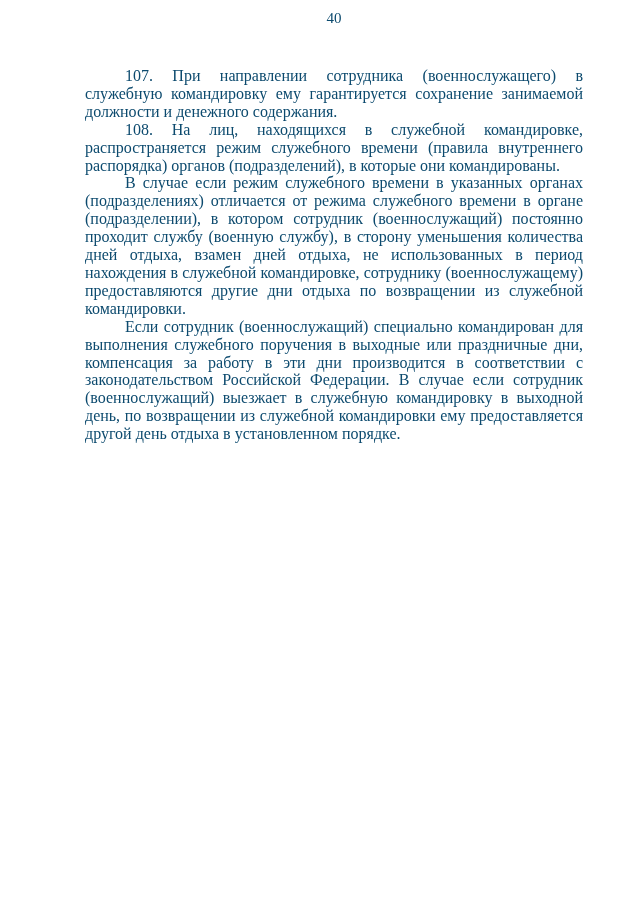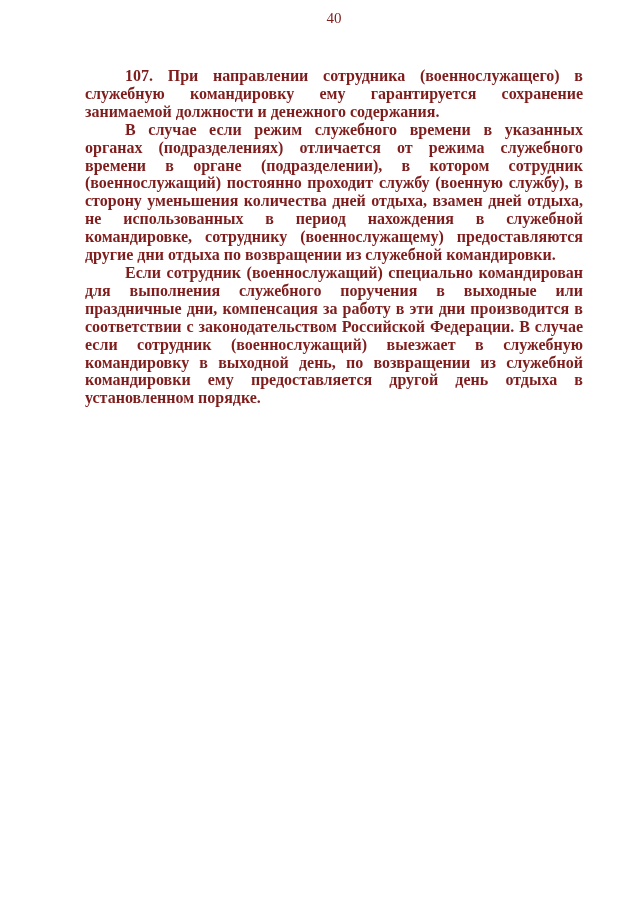--- a/index.html
+++ b/index.html
@@ -5,21 +5,21 @@
   html, body {
     margin: 0;
     padding: 0;
     background: #ffffff;
   }
   .page {
     position: relative;
     width: 640px;
     height: 781px;
     background: #ffffff;
-    color: #7f1d1d;
+    color: #0c4a6e;
     font-family: "Liberation Serif", "DejaVu Serif", serif;
     overflow: hidden;
   }
   .page-number {
     position: absolute;
     top: 9px;
     left: 85px;
     width: 498px;
     text-align: center;
     font-size: 15px;
@@ -35,37 +35,37 @@
     margin: 0;
     font-size: 16.5px;
     font-weight: 700;
     line-height: 19px;
     text-align: justify;
     text-indent: 40px;
     letter-spacing: 0.2px;
   }
   .body-text {
     margin-top: 16px;
-    font-weight: bold;
   }
   .para {
     margin: 0;
     font-size: 16px;
     line-height: 17.9px;
     text-align: justify;
     text-indent: 40px;
   }
 </style>
 </head>
 <body>
 
 <div class="page">
   <div class="page-number">40</div>
 
   <div class="content">
 
     <div class="body-text">
       <p class="para">107. При направлении сотрудника (военнослужащего) в служебную командировку ему гарантируется сохранение занимаемой должности и денежного содержания.</p>
+      <p class="para">108. На лиц, находящихся в служебной командировке, распространяется режим служебного времени (правила внутреннего распорядка) органов (подразделений), в которые они командированы.</p>
       <p class="para">В случае если режим служебного времени в указанных органах (подразделениях) отличается от режима служебного времени в органе (подразделении), в котором сотрудник (военнослужащий) постоянно проходит службу (военную службу), в сторону уменьшения количества дней отдыха, взамен дней отдыха, не использованных в период нахождения в служебной командировке, сотруднику (военнослужащему) предоставляются другие дни отдыха по возвращении из служебной командировки.</p>
       <p class="para">Если сотрудник (военнослужащий) специально командирован для выполнения служебного поручения в выходные или праздничные дни, компенсация за работу в эти дни производится в соответствии с законодательством Российской Федерации. В случае если сотрудник (военнослужащий) выезжает в служебную командировку в выходной день, по возвращении из служебной командировки ему предоставляется другой день отдыха в установленном порядке.</p>
     </div>
   </div>
 </div>
 
 </body></html>

